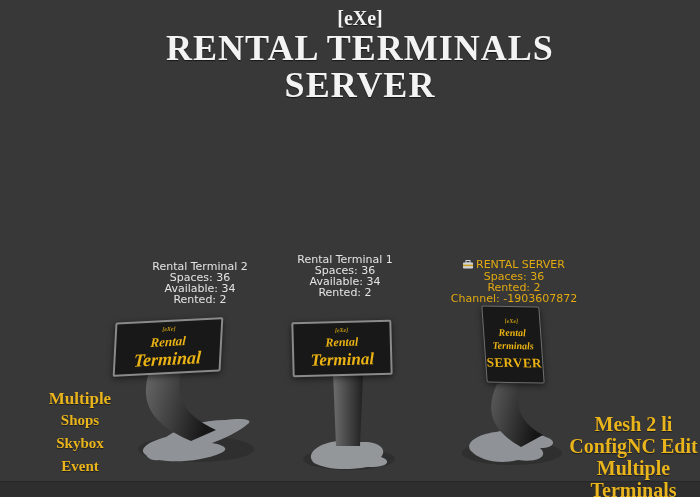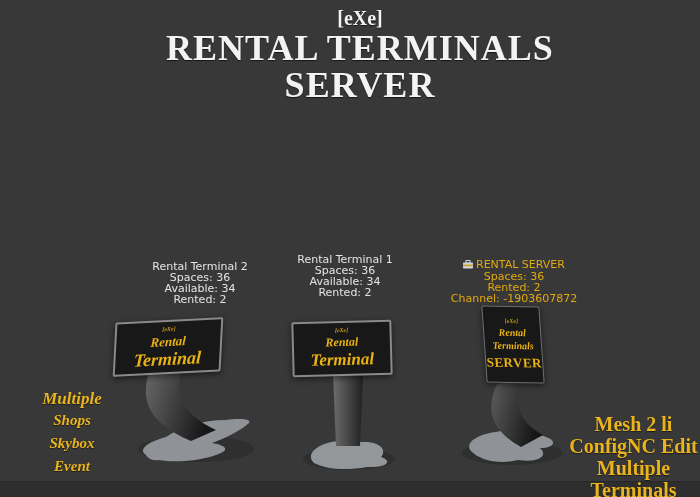--- a/index.html
+++ b/index.html
@@ -47,21 +47,21 @@
   .screen-mid .s-mid1 { font-size:12px; }
   .screen-mid .s-mid2 { font-size:17px; }
   .s-sm    { font-size:10px; font-weight:bold; font-style:italic; line-height:13px; }
   .s-big   { font-size:13px; font-weight:bold; letter-spacing:.5px; line-height:16px; margin-top:3px; }
   
   .label-gold {
     position:absolute; z-index:4; text-align:center; color:#e9b41c;
     font-family:"Liberation Serif", serif; font-weight:bold;
     text-shadow:0 1px 1px rgba(0,0,0,.5);
   }
-  .label-left  { left:12px; top:388px; width:120px;font-style:italic; }
+  .label-left  { left:20px; top:388px; width:120px; }
   .label-left .sm { font-size:17px; line-height:21px; }
   .label-left .lg { font-size:15px; line-height:23px; }
   .label-right { left:559px; top:413px; width:149px; font-size:20px; line-height:22px; }
   
   .bottom-bar {
     position:absolute; left:0; right:0; bottom:0; height:15px; z-index:0;
     background:#2e2e2e; border-top:1px solid #272727;
   }
 </style>
 </head>

